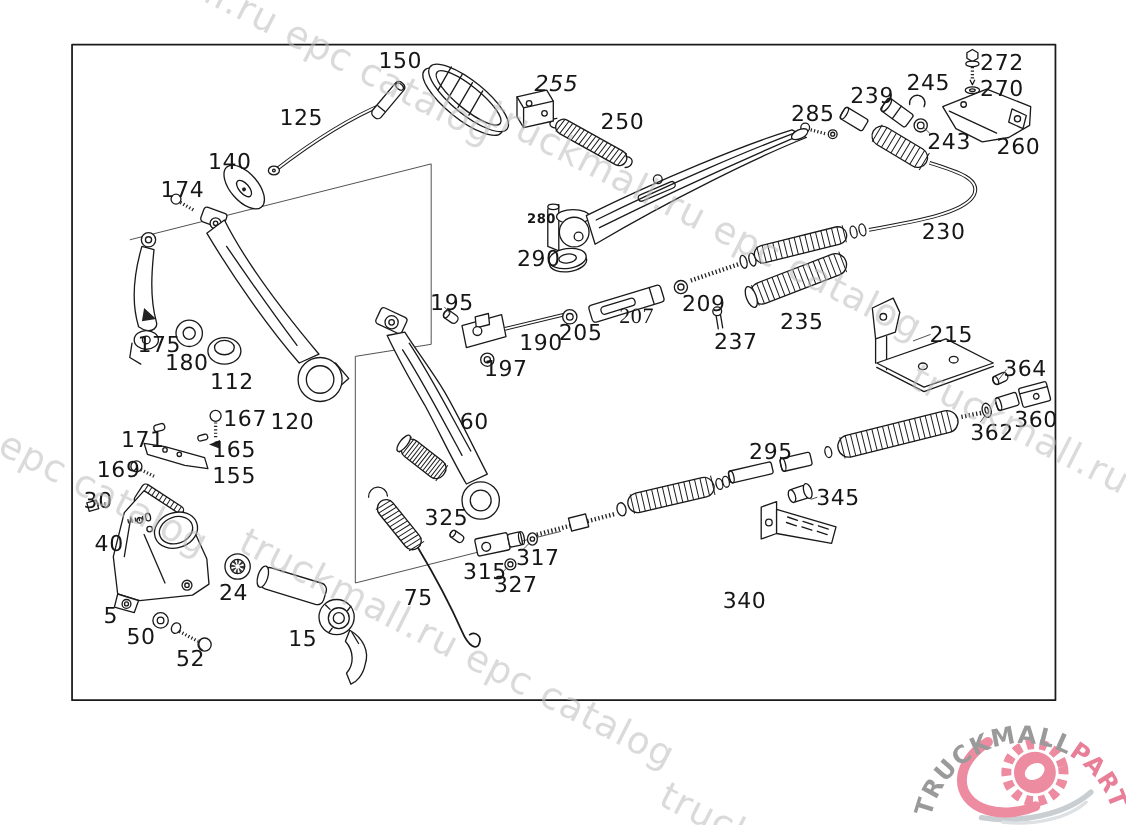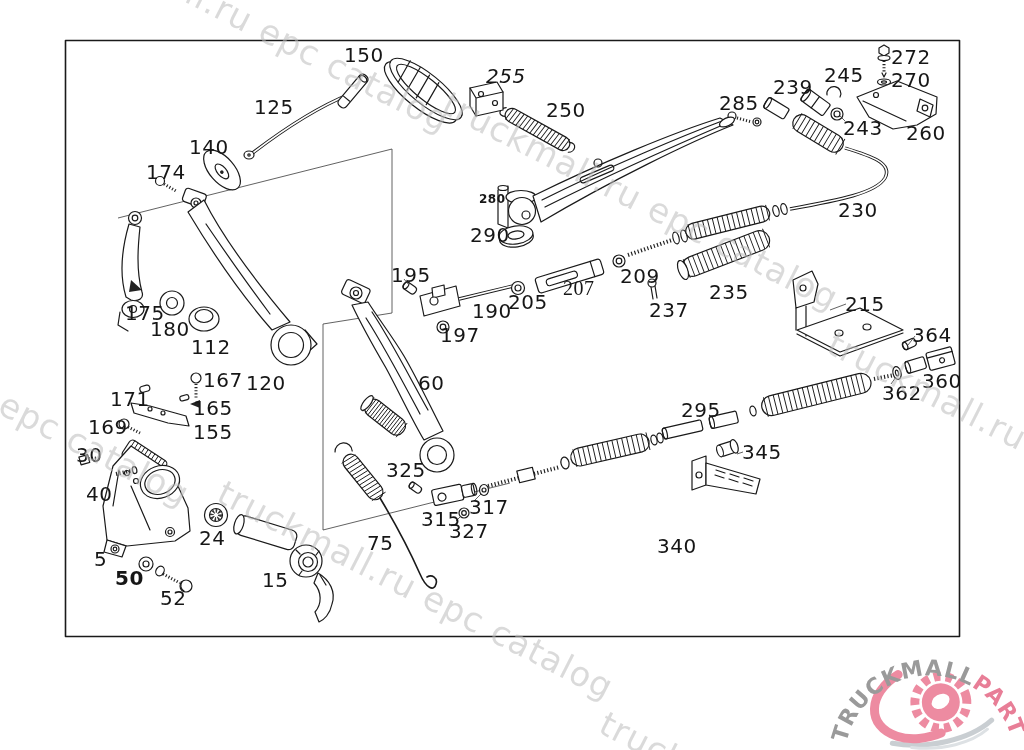--- a/index.html
+++ b/index.html
@@ -462,21 +462,21 @@
       <span class="part-label" style="left: 912px; top: 324px;">364</span>
       <span class="part-label" style="left: 922px; top: 370px;">360</span>
       <span class="part-label" style="left: 882px; top: 382px;">362</span>
       <span class="part-label" style="left: 681px; top: 399px;">295</span>
       <span class="part-label" style="left: 742px; top: 441px;">345</span>
       <span class="part-label" style="left: 657px; top: 487px; margin-top: 48px;">340</span>
       <span class="part-label" style="left: 76px; top: 444px;">30</span>
       <span class="part-label" style="left: 86px; top: 483px;">40</span>
       <span class="part-label" style="left: 199px; top: 527px;">24</span>
       <span class="part-label" style="left: 94px; top: 548px;">5</span>
-      <span class="part-label" style="left: 115px; top: 567px; font-weight: bold;">50</span>
+      <span class="part-label" style="left: 115px; top: 567px;">50</span>
       <span class="part-label" style="left: 160px; top: 587px;">52</span>
       <span class="part-label" style="left: 262px; top: 569px;">15</span>
       <span class="part-label" style="left: 367px; top: 532px;">75</span>
       <span class="part-label" style="left: 386px; top: 459px;">325</span>
       <span class="part-label" style="left: 421px; top: 508px;">315</span>
       <span class="part-label" style="left: 469px; top: 496px;">317</span>
       <span class="part-label" style="left: 449px; top: 520px;">327</span>
     </div>
 
   <div id="watermark-layer">

